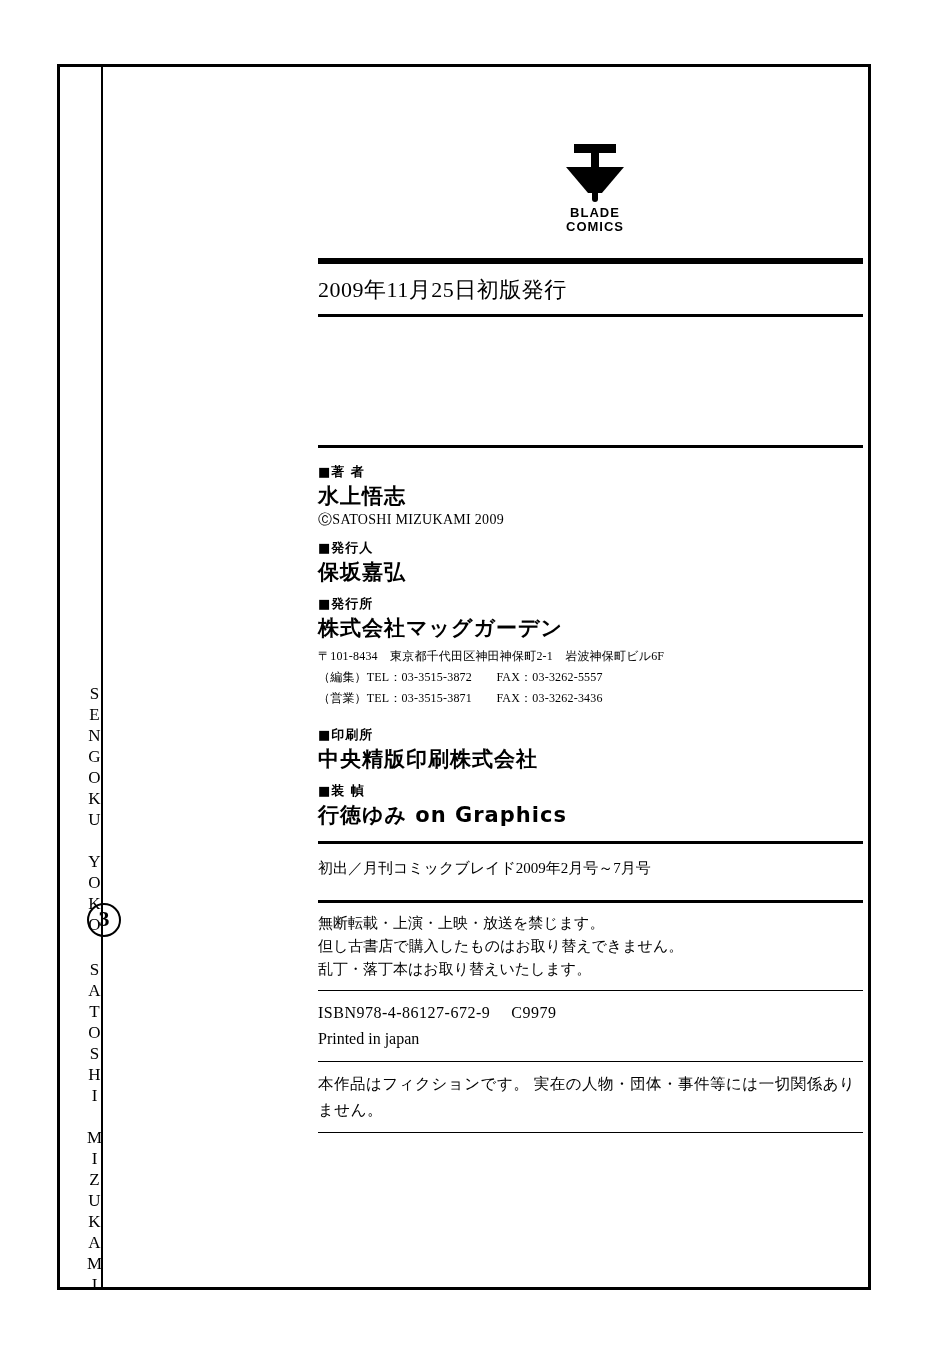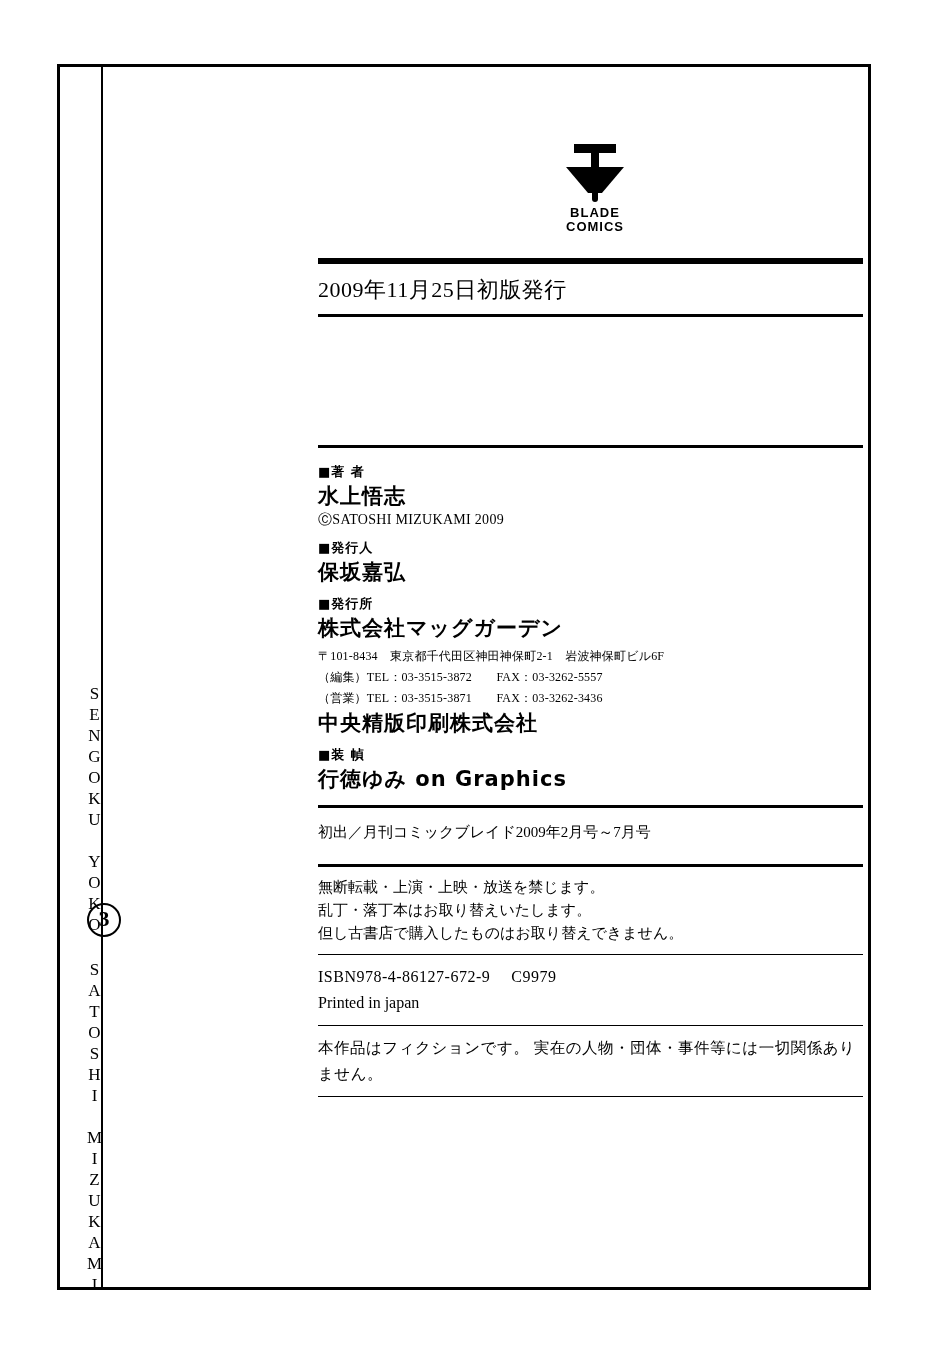--- a/index.html
+++ b/index.html
@@ -279,38 +279,39 @@
 
   <div class="label">■発行所</div>
   <div class="name">株式会社マッグガーデン</div>
 
   <div class="addr" style="margin-top:4px">
     <div>〒101-8434　東京都千代田区神田神保町2-1　岩波神保町ビル6F</div>
     <div>（編集）TEL：03-3515-3872　　FAX：03-3262-5557</div>
     <div>（営業）TEL：03-3515-3871　　FAX：03-3262-3436</div>
   </div>
 
+  <div class="label" style="margin-top:16px">■印刷所</div>
   <div class="name">中央精版印刷株式会社</div>
 
   <div class="label">■装 幀</div>
   <div class="name">行徳ゆみ on Graphics</div>
 
   <div style="height:12px"></div>
   <div class="rule"></div>
 
   <div class="pad-m">
     <div class="small-text">初出／月刊コミックブレイド2009年2月号～7月号</div>
   </div>
 
   <div class="rule"></div>
 
   <div class="pad-s">
     <div class="notice">無断転載・上演・上映・放送を禁じます。</div>
+    <div class="notice">但し古書店で購入したものはお取り替えできません。</div>
     <div class="notice">乱丁・落丁本はお取り替えいたします。</div>
-    <div class="notice">但し古書店で購入したものはお取り替えできません。</div>
   </div>
 
   <div class="rule-thin"></div>
 
   <div class="pad-s">
     <div class="isbn">ISBN978-4-86127-672-9　 C9979</div>
     <div class="printed">Printed in japan</div>
   </div>
 
   <div class="rule-thin"></div>

